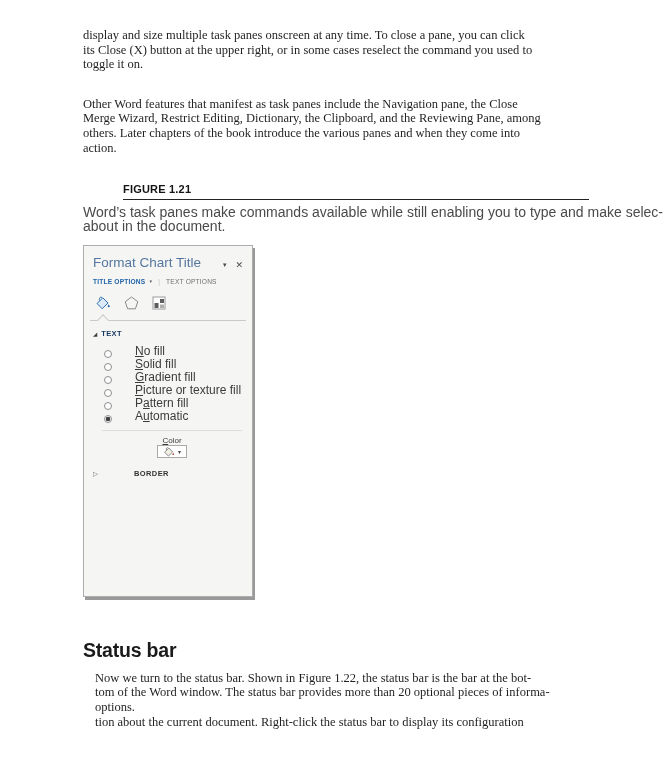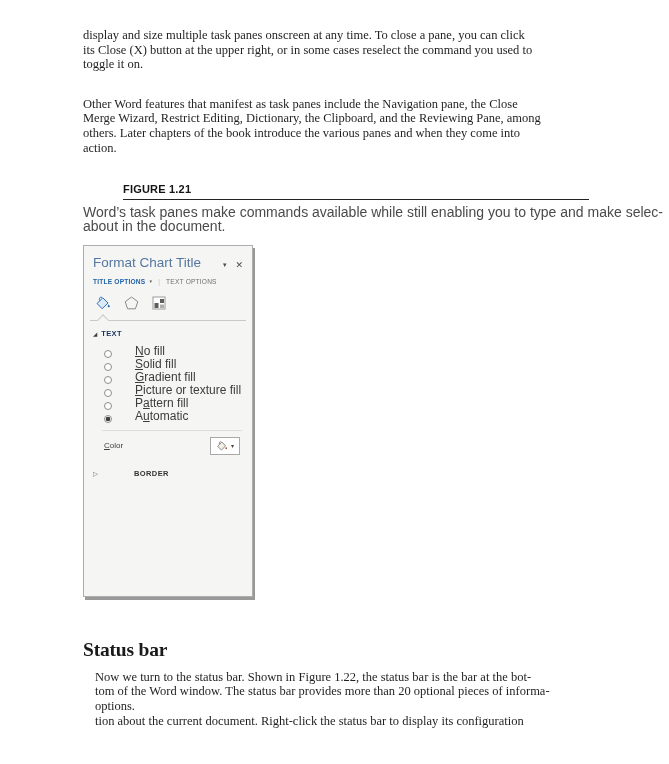--- a/index.html
+++ b/index.html
@@ -45,29 +45,29 @@
   .sec-marker-open{font-size:6.5px;color:#6a6a6a;}
   .sec-label{font-size:7.5px;font-weight:bold;color:#17365d;letter-spacing:.4px;}
   .sec-label-border{font-size:7.5px;font-weight:bold;color:#333;letter-spacing:.4px;padding-left:32px;}
   .opts{margin:7px 0 0 20px;}
   .opt{display:flex;align-items:flex-end;gap:23px;height:13px;color:#3c3c3c;font-size:12px;}
   .radio{width:8px;height:8px;box-sizing:border-box;border:1px solid #8f8f8f;border-radius:50%;
          background:#fdfdfd;flex:0 0 auto;}
   .opt.selected .radio{background:radial-gradient(circle,#3f3f3f 0,#3f3f3f 2px,#fdfdfd 2.6px);}
   .u{text-decoration:underline;}
   .color-divider{margin:7px 10px 0 18px;border-top:1px solid #ddd;}
-  .color-row{display:flex;justify-content:space-between;align-items:center;margin:5px 12px 0 20px;height:20px;}
+  .color-row{display:flex;justify-content:space-between;align-items:center;margin:5px 12px 0 20px;height:20px;flex-direction:column;}
   .color-label{font-size:8px;color:#3c3c3c;}
   .color-btn{width:30px;height:18px;box-sizing:border-box;background:#fff;border:1px solid #a9a9a9;
              display:flex;align-items:center;justify-content:center;gap:3px;}
   .color-btn .arrow{font-size:6px;color:#444;}
   .border-row{margin:13px 0 0 9px;display:flex;align-items:baseline;gap:4px;}
 
   
-  .heading{margin-top:42px;font-family:Liberation Serif, serif;font-size:19.5px;
+  .heading{margin-top:42px;font-family:Liberation Sans, sans-serif;font-size:19.5px;
            font-weight:700;color:#1a1a1a;letter-spacing:-.2px;}
   .para3{margin-top:9px;margin-left:12px;}
 </style>
 </head>
 <body>
 
 <div class="page">
   <div class="content">
 
     <div class="para para1">

